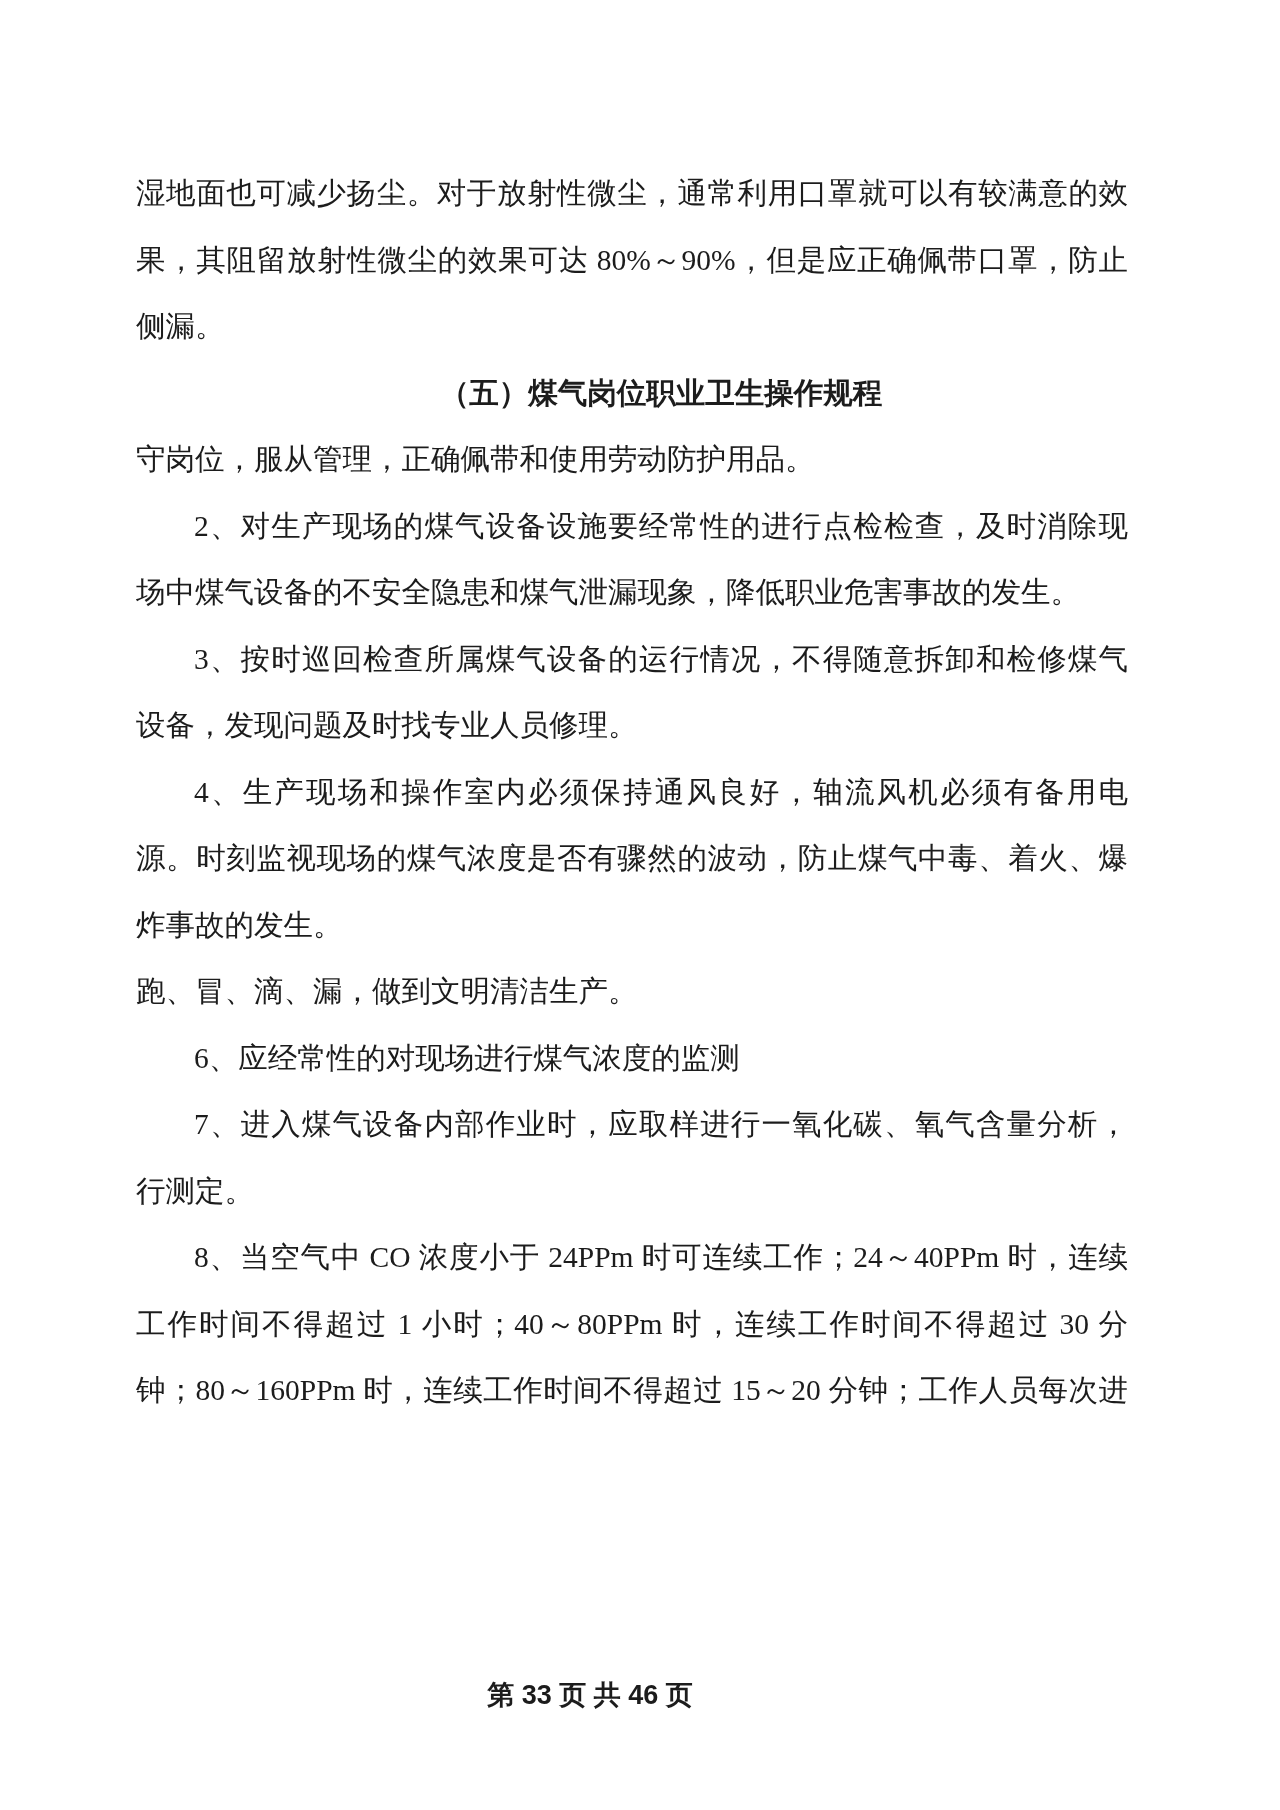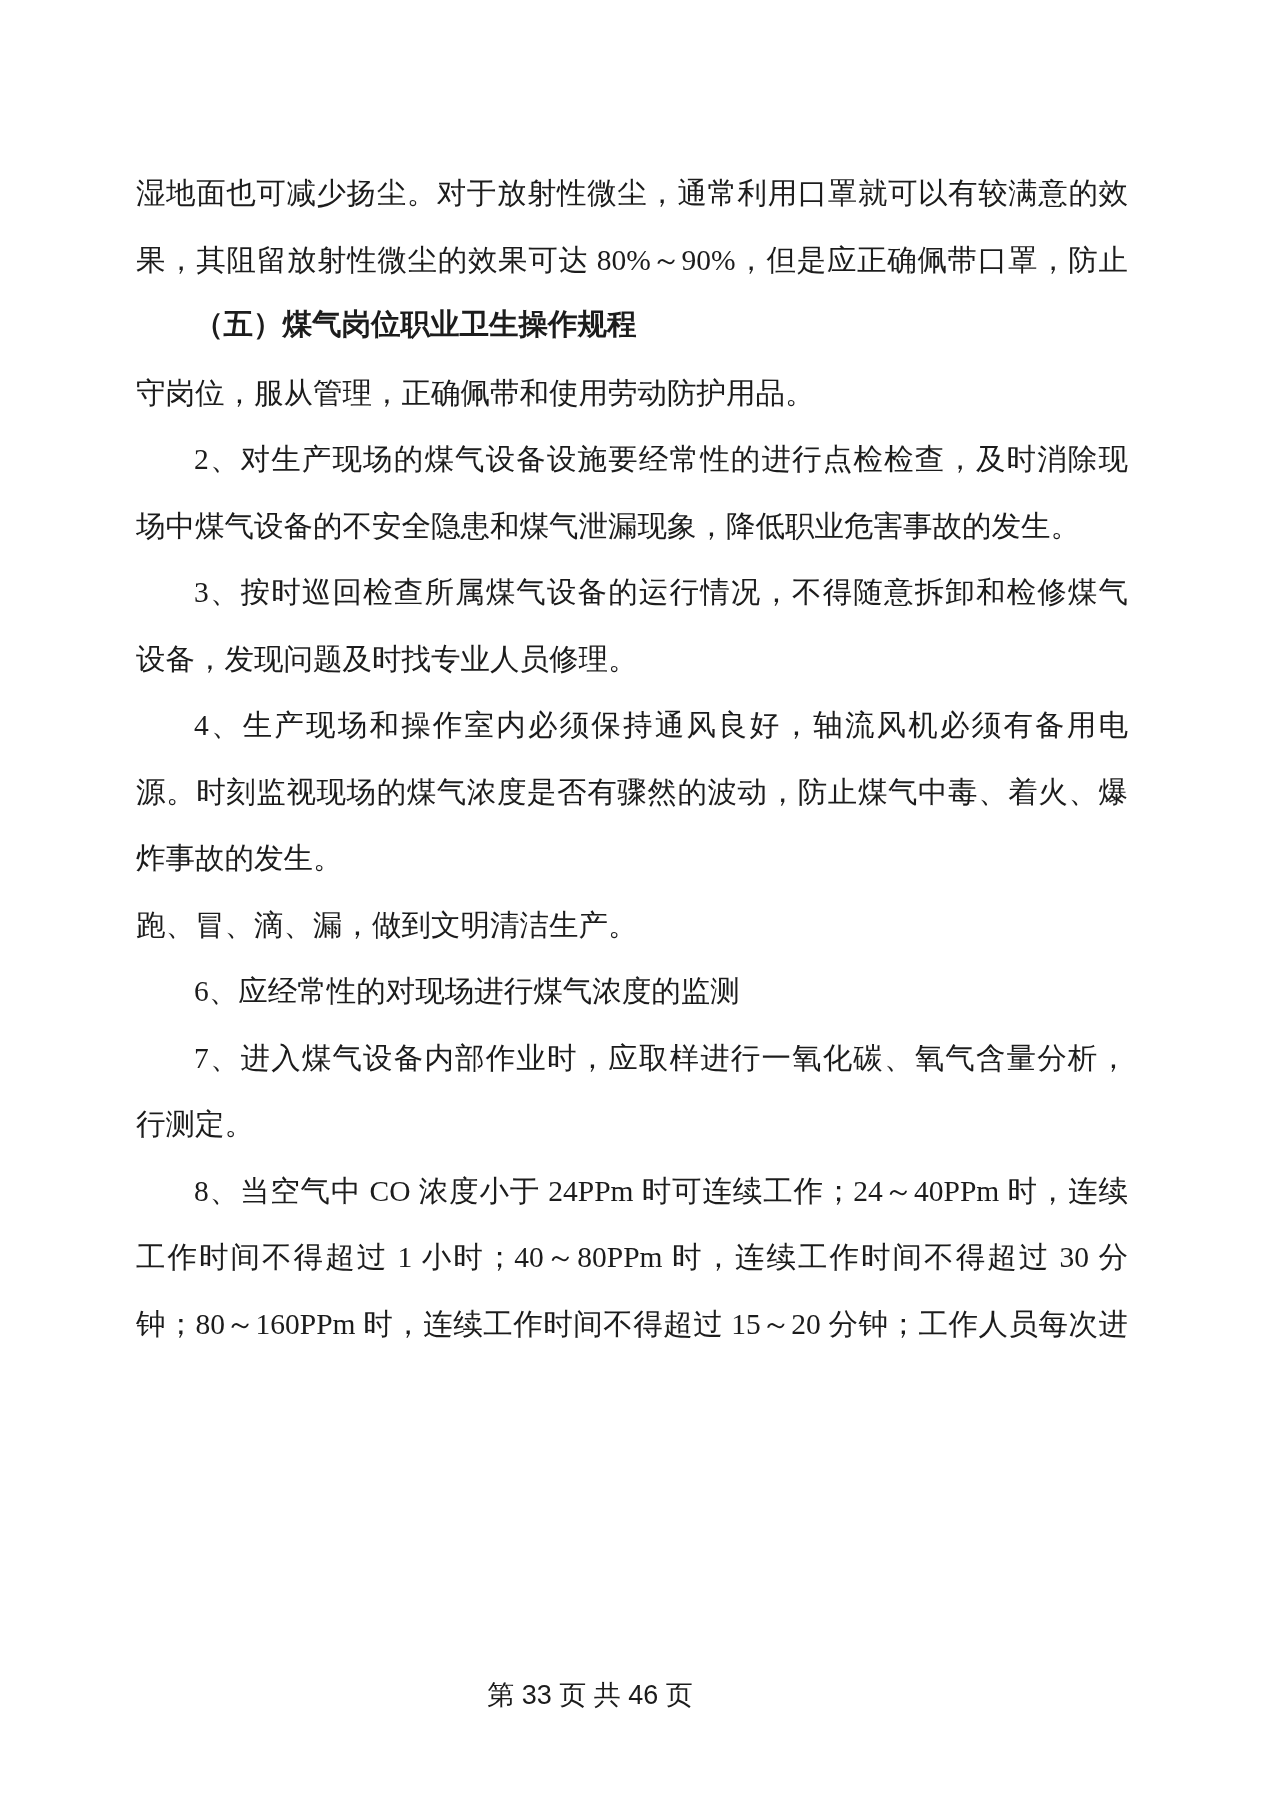--- a/index.html
+++ b/index.html
@@ -33,45 +33,47 @@
   .line.fill {
     white-space: normal;
     text-align: justify;
     text-align-last: justify;
   }
   .line.indent {
     text-indent: 58px;
   }
   .line.bold {
     font-weight: 700;
-    font-family: Liberation Mono, monospace;
+    font-family: Liberation Sans, sans-serif;
+    text-align: center;
   }
   .footer {
     position: absolute;
     left: 0;
     top: 1662px;
     width: 1280px;
     height: 66px;
     line-height: 66px;
     padding-right: 100px;
     box-sizing: border-box;
     text-align: center;
     font-size: 27px;
-    font-weight: 400;
+    font-weight: 700;
     font-family: "Liberation Sans", "DejaVu Sans", sans-serif;
     color: #1c1c1c;
   }
 </style>
 </head>
 <body>
 
 <div class="page">
   <div class="content" id="body-lines">
       <div class="line fill">湿地面也可减少扬尘。对于放射性微尘，通常利用口罩就可以有较满意的效</div>
       <div class="line fill">果，其阻留放射性微尘的效果可达 80%～90%，但是应正确佩带口罩，防止</div>
+      <div class="line">侧漏。</div>
       <div class="line indent bold">（五）煤气岗位职业卫生操作规程</div>
       <div class="line">守岗位，服从管理，正确佩带和使用劳动防护用品。</div>
       <div class="line indent fill">2、对生产现场的煤气设备设施要经常性的进行点检检查，及时消除现</div>
       <div class="line">场中煤气设备的不安全隐患和煤气泄漏现象，降低职业危害事故的发生。</div>
       <div class="line indent fill">3、按时巡回检查所属煤气设备的运行情况，不得随意拆卸和检修煤气</div>
       <div class="line">设备，发现问题及时找专业人员修理。</div>
       <div class="line indent fill">4、生产现场和操作室内必须保持通风良好，轴流风机必须有备用电</div>
       <div class="line fill">源。时刻监视现场的煤气浓度是否有骤然的波动，防止煤气中毒、着火、爆</div>
       <div class="line">炸事故的发生。</div>
       <div class="line">跑、冒、滴、漏，做到文明清洁生产。</div>

